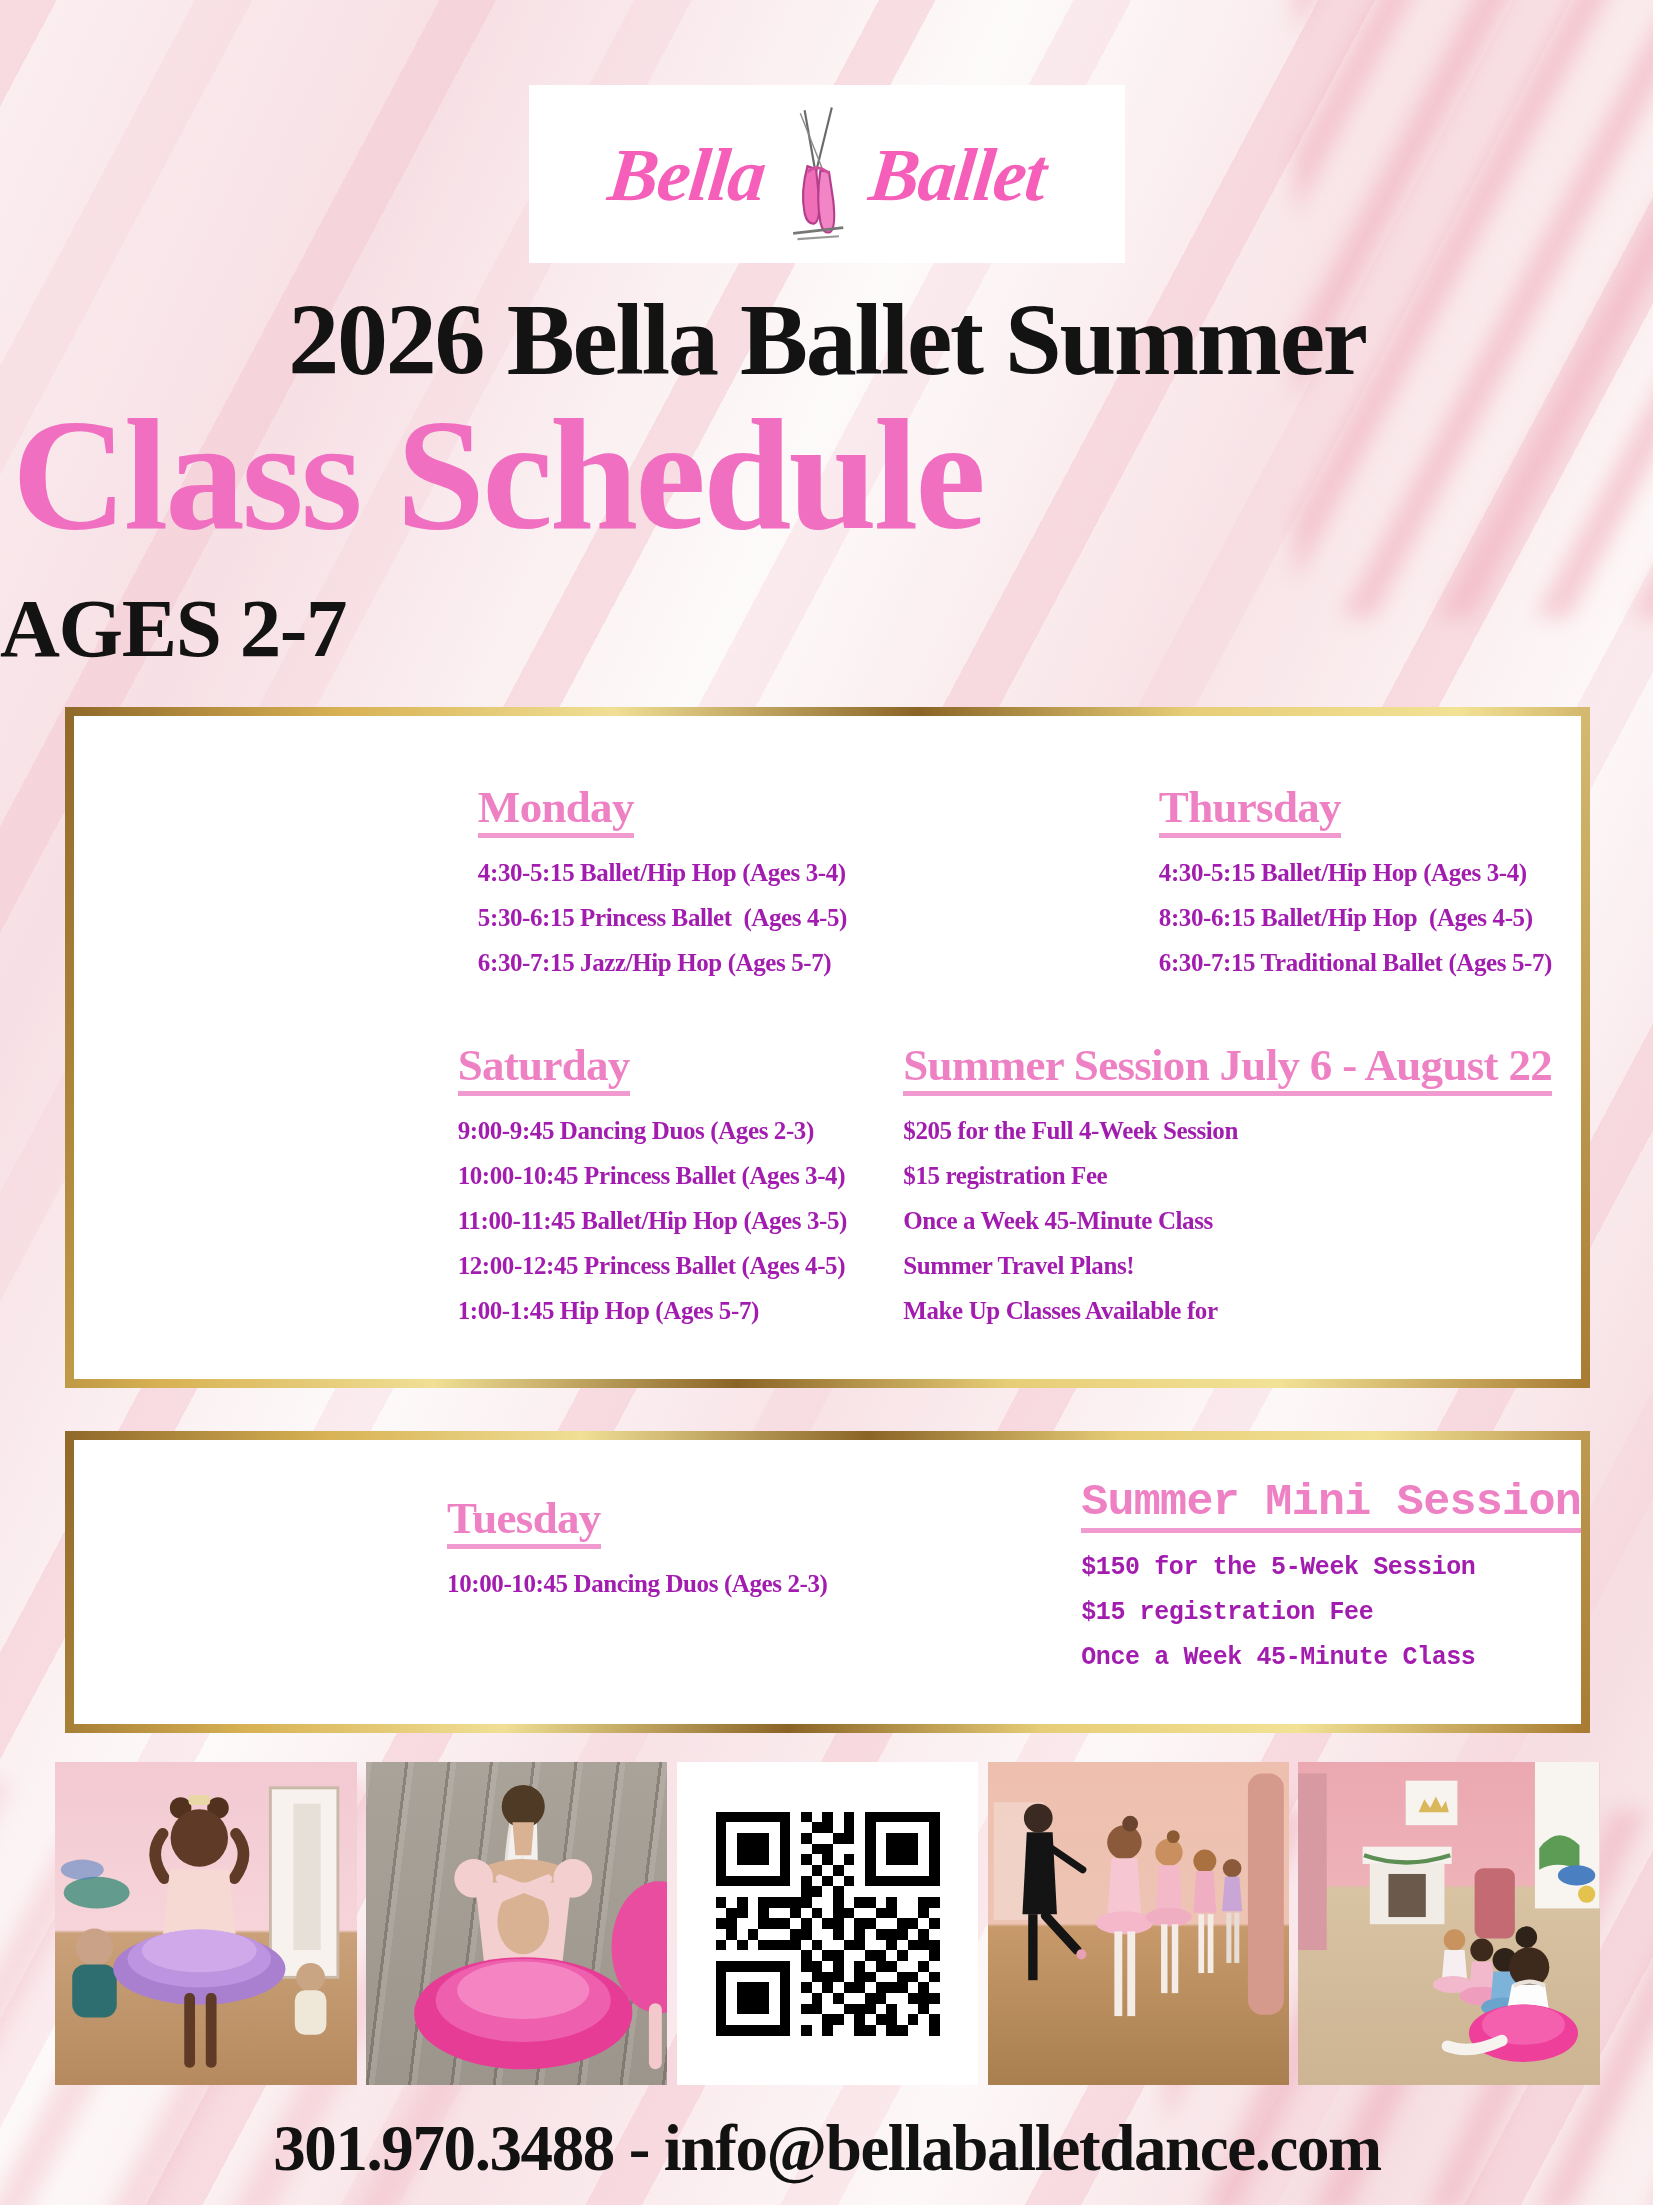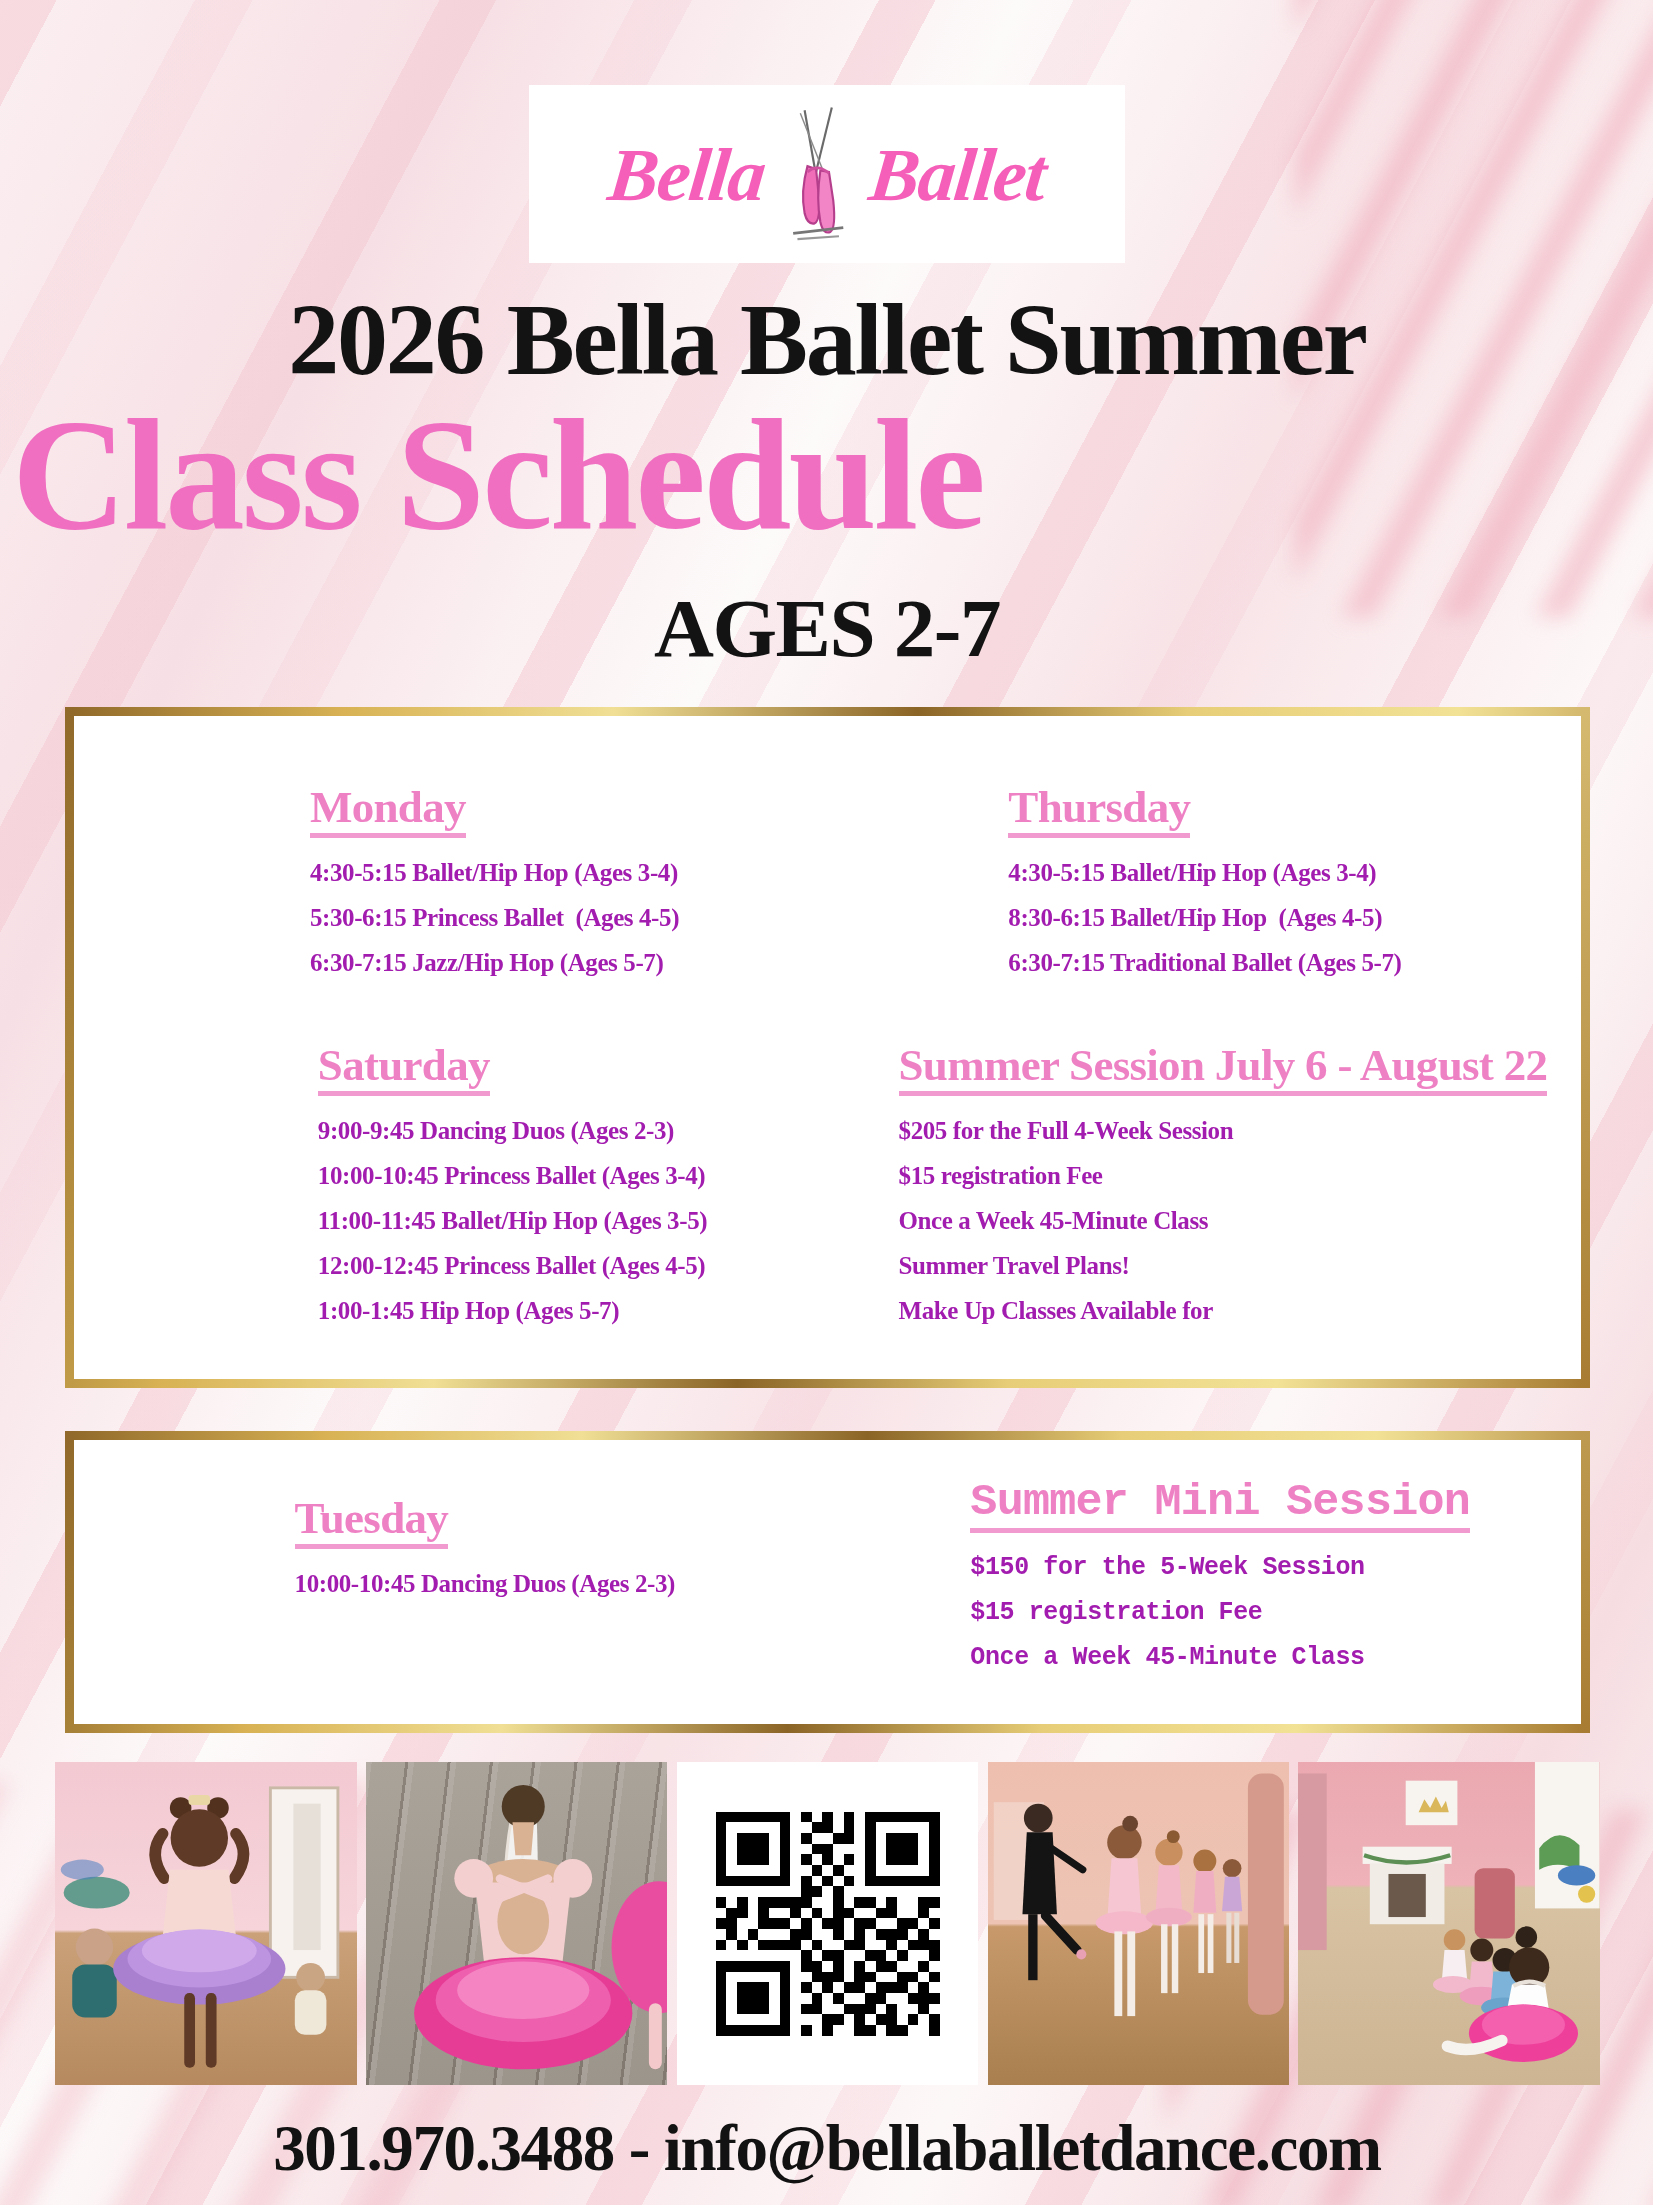--- a/index.html
+++ b/index.html
@@ -39,36 +39,36 @@
   
   .title1{
     position:absolute;top:289px;left:0;width:100%;text-align:center;
     font-size:102px;font-weight:700;color:#131313;line-height:1;letter-spacing:-2.2px;
   }
   .title2{
     position:absolute;top:393px;left:12px;width:100%;text-align:left;
     font-size:159px;font-weight:700;color:#f06fc1;line-height:1.02;letter-spacing:-2.9px;
   }
   .ages{
-    position:absolute;top:587px;left:0;width:100%;text-align:center;
+    position:absolute;top:587px;left:0;width:100%;text-align:left;
     font-size:83px;font-weight:700;color:#131313;line-height:1;letter-spacing:-1.4px;
   }
 
   
   .gold-box{
     position:absolute;left:65px;width:1525px;background:#ffffff;
     border:9.3px solid #c9a13b;
     border-image:linear-gradient(105deg,#916a2b 0%,#d8b254 16%,#f0df95 32%,#8a6426 50%,#e7cd77 66%,#f2e296 82%,#a87d33 100%) 1;
     box-sizing:border-box;
   }
   .box1{top:707px;height:681px;display:grid;grid-template-columns:1fr 1fr;padding:68px 29px 0 68px;}
   .box2{top:1431px;height:302px;display:grid;grid-template-columns:1fr 1fr;}
   .box2 .cell-left{padding:55px 0 0 68px;}
   .box2 .cell-right{padding:39px 0 0 32px;font-family:Liberation Mono, monospace;}
-  .col{display:flex;flex-direction:column;align-items:center;}
+  .col{display:flex;flex-direction:column;align-items:flex-end;}
   .col.right{padding-left:10.8px;}
   .section + .section{margin-top:57px;margin-left:36px;}
   .day-heading{
     display:inline-block;font-size:45px;font-weight:700;color:#ee80c4;
     line-height:1.05;letter-spacing:-0.7px;border-bottom:5px solid #f09ad0;
     padding-bottom:2.2px;margin-bottom:11.5px;
   }
   .sched-line{
     font-size:25px;font-weight:700;color:#a21caf;line-height:45px;
     letter-spacing:-0.4px;white-space:pre-wrap;

